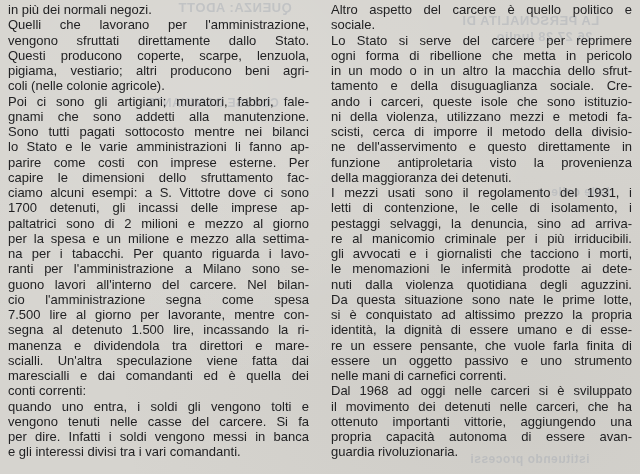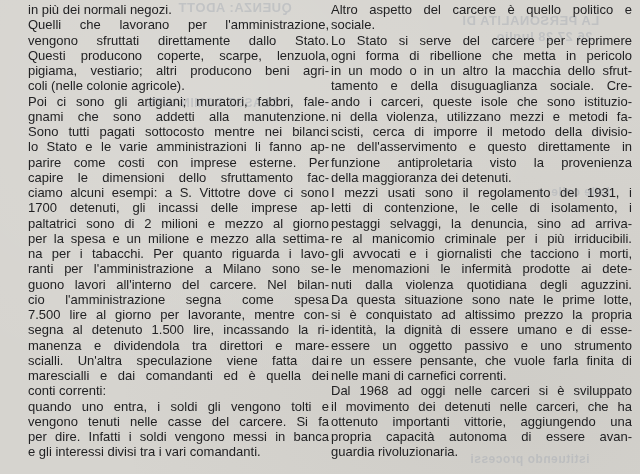--- a/index.html
+++ b/index.html
@@ -18,21 +18,21 @@
       radial-gradient(ellipse at 30% 20%, rgba(255,255,255,0.10), rgba(0,0,0,0) 60%),
       radial-gradient(ellipse at 80% 85%, rgba(120,118,110,0.08), rgba(0,0,0,0) 55%);
     font-family: "Liberation Sans", "DejaVu Sans", sans-serif;
   }
   .col {
     position: absolute;
     top: 2px;
     width: 301px;
     color: #222224;
   }
-  .col-left  { left: 8px; margin-left: 20px;  }
+  .col-left  { left: 8px;  }
   .col-right { left: 331px; }
   .line {
     height: 15.25px;
     line-height: 15.25px;
     font-size: 13px;
     overflow: hidden;
     text-align: left;
     white-space: normal;
   }
   .line.j {
@@ -116,22 +116,22 @@
       <div class="line j">I mezzi usati sono il regolamento del 1931, i</div>
       <div class="line j">letti di contenzione, le celle di isolamento, i</div>
       <div class="line j">pestaggi selvaggi, la denuncia, sino ad arriva-</div>
       <div class="line j">re al manicomio criminale per i più irriducibili.</div>
       <div class="line j">gli avvocati e i giornalisti che tacciono i morti,</div>
       <div class="line j">le menomazioni le infermità prodotte ai dete-</div>
       <div class="line j">nuti dalla violenza quotidiana degli aguzzini.</div>
       <div class="line j">Da questa situazione sono nate le prime lotte,</div>
       <div class="line j">si è conquistato ad altissimo prezzo la propria</div>
       <div class="line j">identità, la dignità di essere umano e di esse-</div>
+      <div class="line j">re un essere pensante, che vuole farla finita di</div>
       <div class="line j">essere un oggetto passivo e uno strumento</div>
-      <div class="line j">re un essere pensante, che vuole farla finita di</div>
       <div class="line">nelle mani di carnefici correnti.</div>
       <div class="line j">Dal 1968 ad oggi nelle carceri si è sviluppato</div>
       <div class="line j">il movimento dei detenuti nelle carceri, che ha</div>
       <div class="line j">ottenuto importanti vittorie, aggiungendo una</div>
       <div class="line j">propria capacità autonoma di essere avan-</div>
       <div class="line">guardia rivoluzionaria.</div>
     </div>
 </div>
 
 </body></html>

